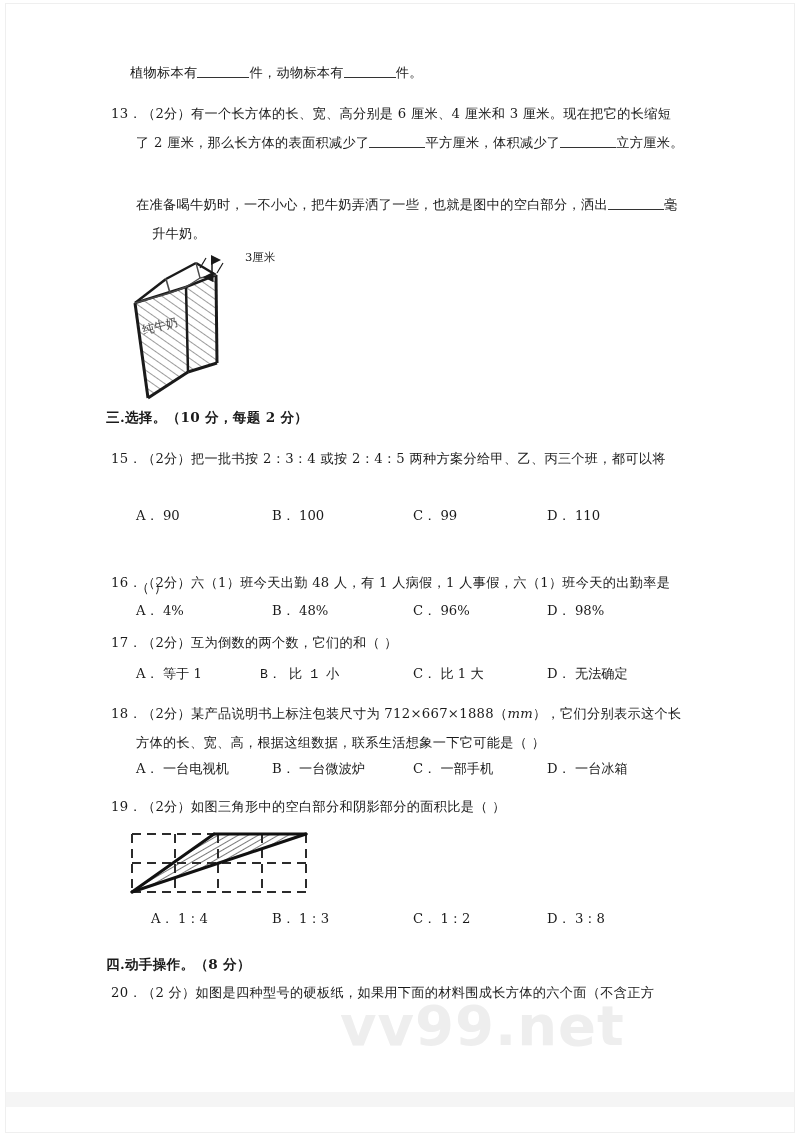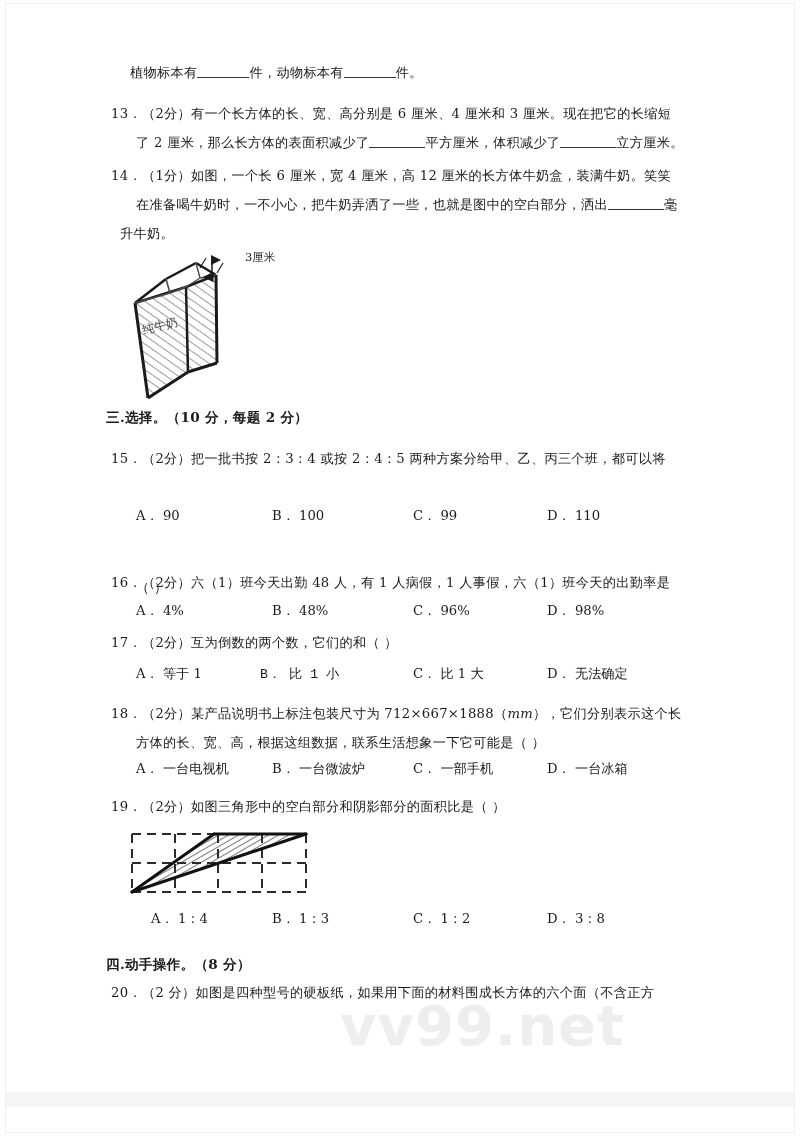--- a/index.html
+++ b/index.html
@@ -138,27 +138,24 @@
       <span>植物标本有</span><span class="blank bw-sm"></span><span>件，动物标本有</span><span class="blank bw-sm"></span><span>件。</span>
     </div>
 
     <div class="q" style="left:111px; top:98px;">
       <span>13</span><span>．</span><span>（2分）</span><span>有一个长方体的长、宽、高分别是 6 厘米、4 厘米和 3 厘米。现在把它的长缩短</span>
     </div>
     <div class="q" style="left:136px; top:127px;">
       <span>了 2 厘米，那么长方体的表面积减少了</span><span class="blank bw-md"></span><span>平方厘米，体积减少了</span><span class="blank bw-md"></span><span>立方厘米。</span>
     </div>
 
-    <div class="q" style="left:111px; top:160px;">
-      <span>14</span><span>．</span><span>（1分）</span><span>如图，一个长 6 厘米，宽 4 厘米，高 12 厘米的长方体牛奶盒，装满牛奶。笑笑</span>
-    </div>
     <div class="q" style="left:136px; top:189px;">
       <span>在准备喝牛奶时，一不小心，把牛奶弄洒了一些，也就是图中的空白部分，洒出</span><span class="blank bw-md"></span><span>毫</span>
     </div>
-    <div class="q" style="left:120px; top:218px;">
+    <div class="q" style="left:152px; top:218px;">
       <span>升牛奶。</span>
     </div>
 
     <div class="fig-milk">
       <svg viewBox="0 0 150 160" width="150" height="160">
         <defs>
           <pattern id="hatch" width="7" height="7" patternTransform="rotate(-55)" patternUnits="userSpaceOnUse">
             <line x1="0" y1="0" x2="0" y2="7" stroke="#7a7a7a" stroke-width="1.5"></line>
           </pattern>
           <marker id="arrUp" markerWidth="7" markerHeight="7" refX="3.5" refY="6" orient="auto">

